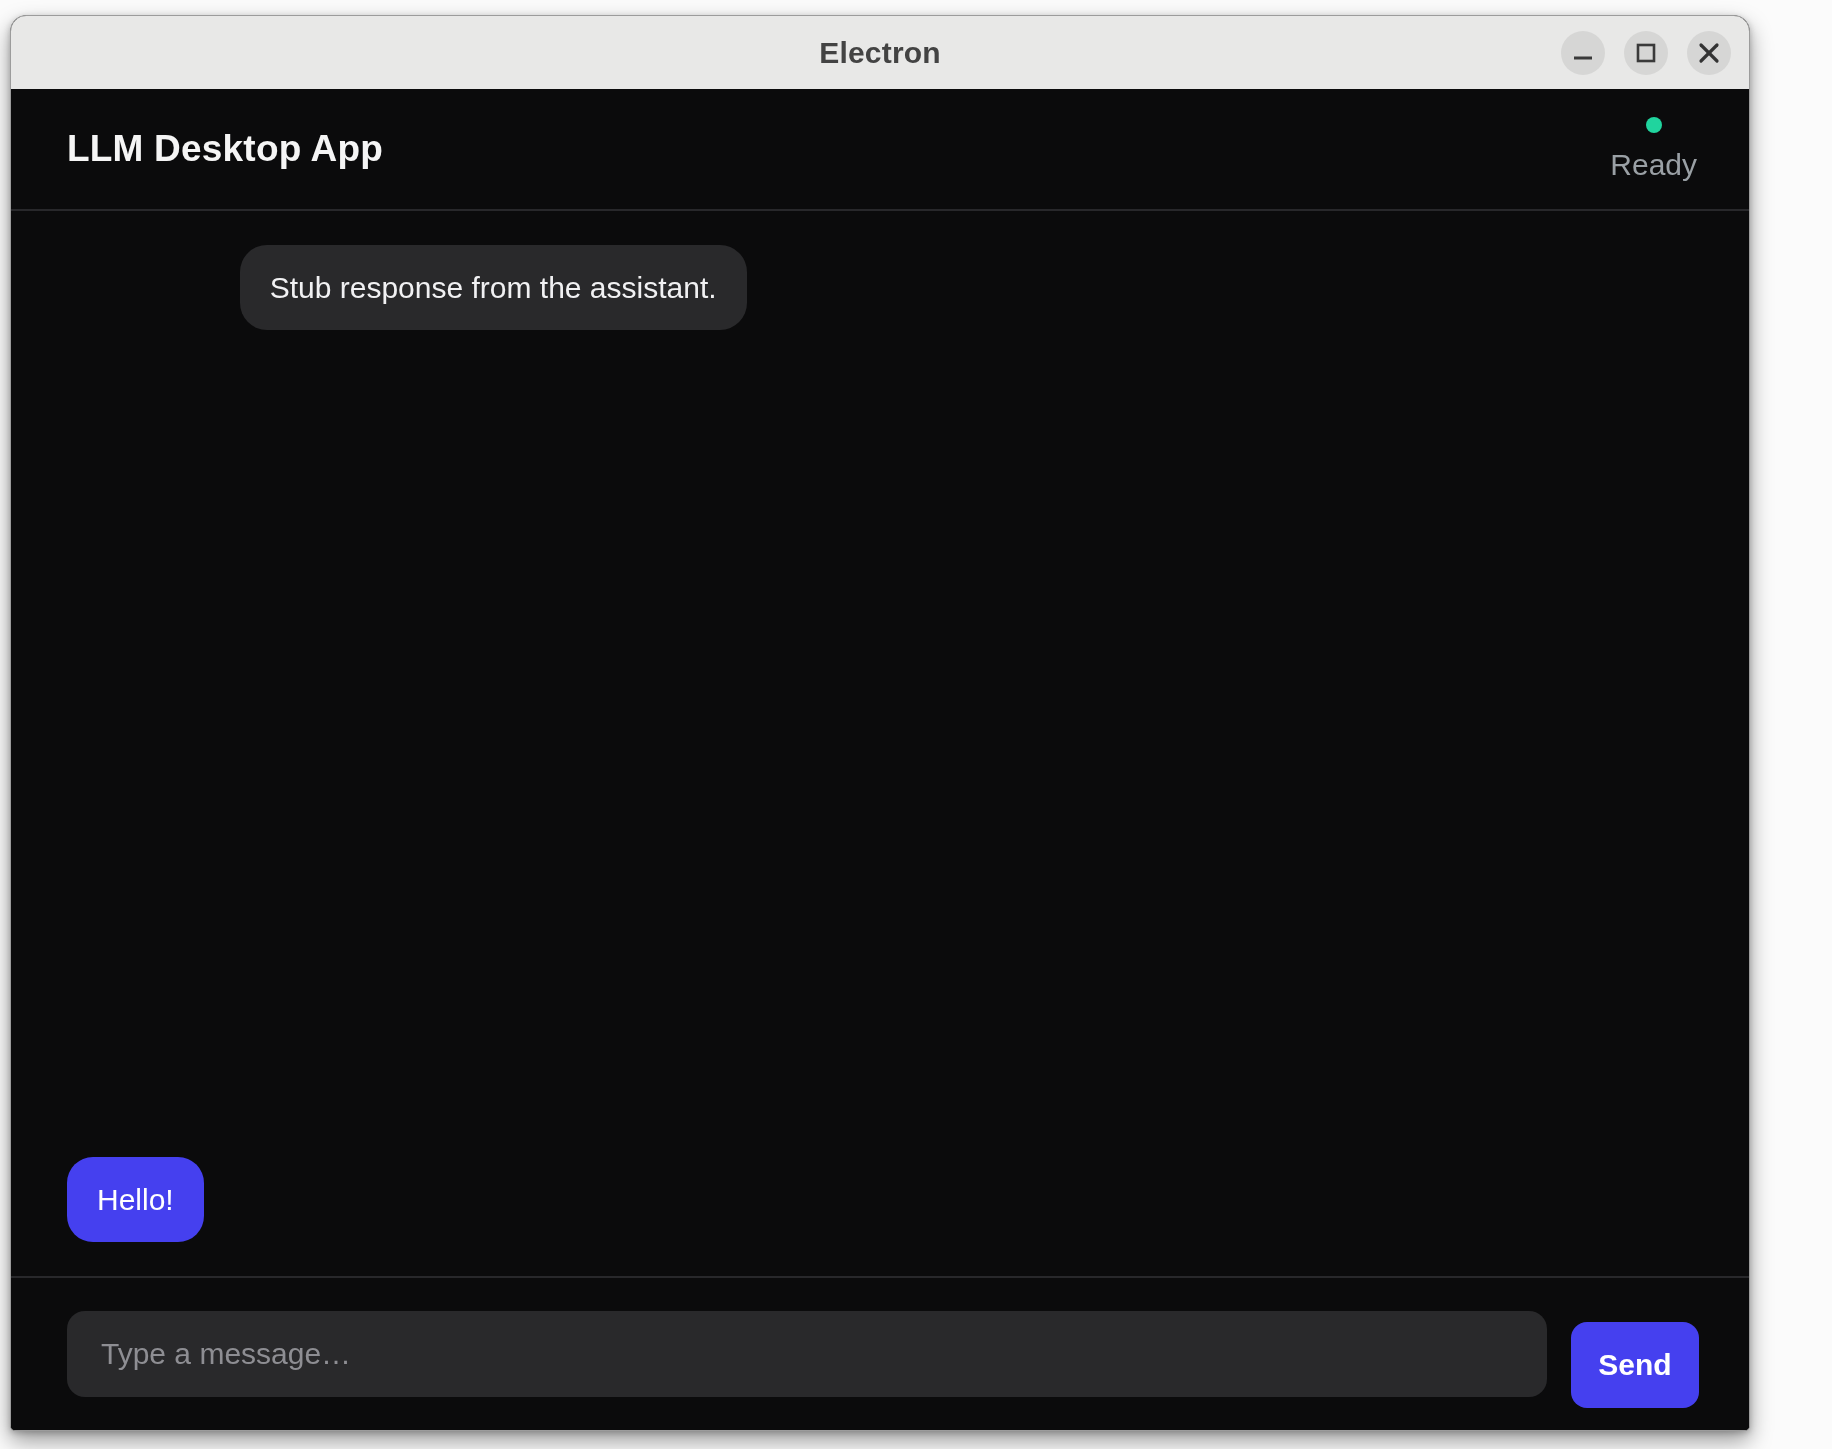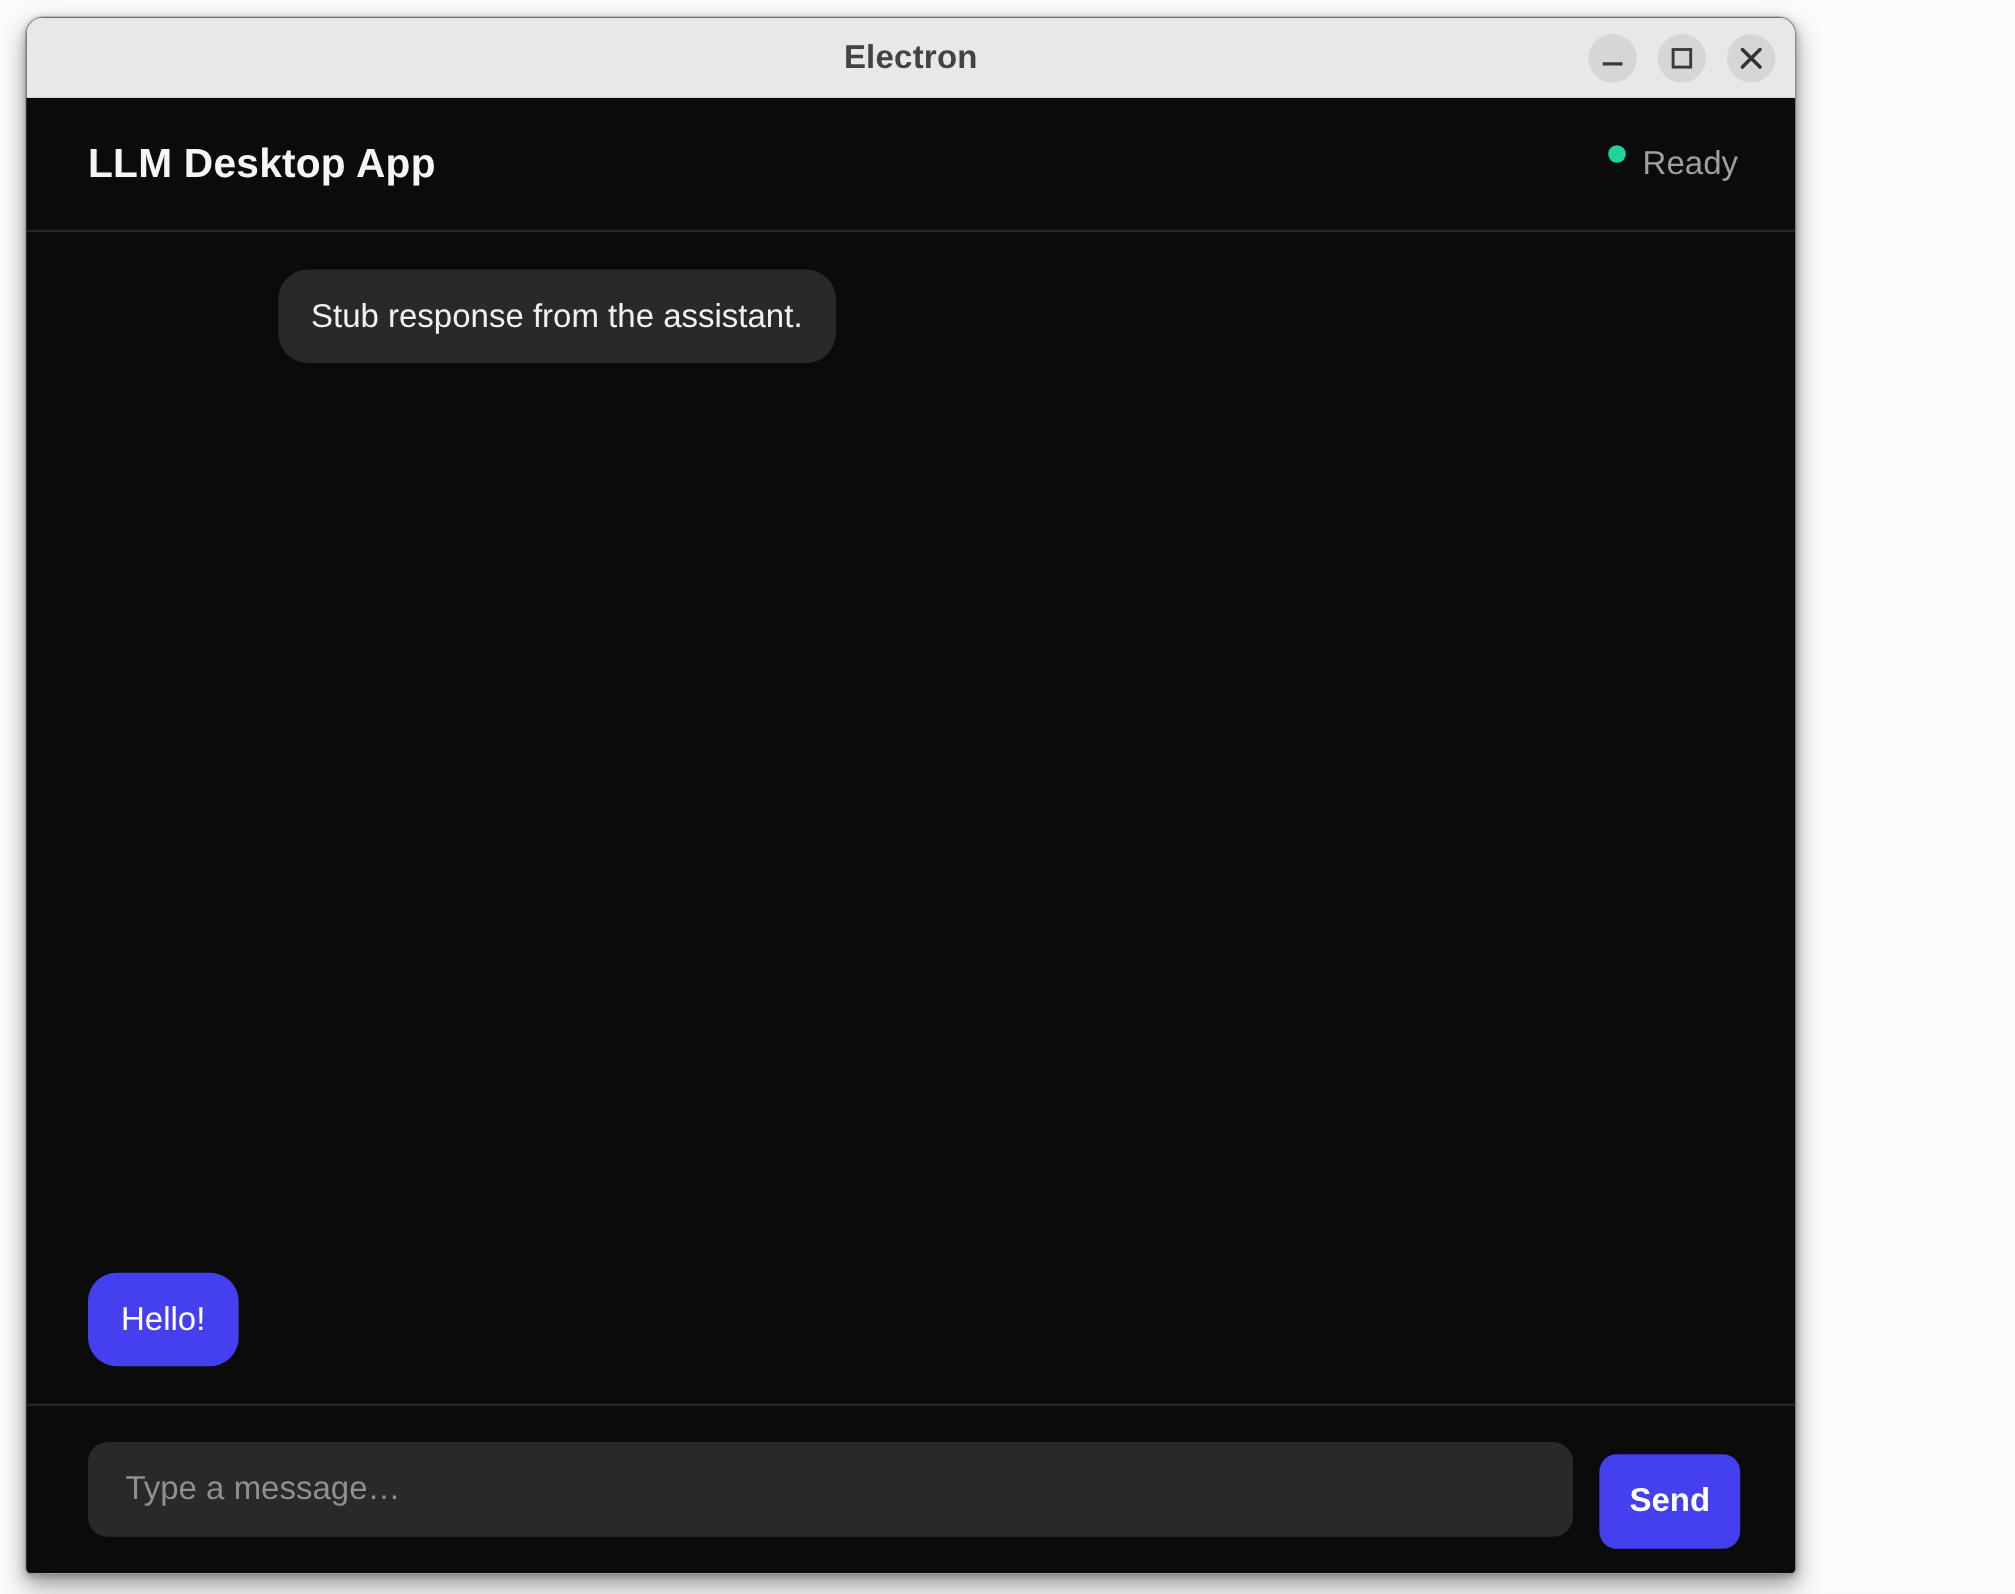--- a/index.html
+++ b/index.html
@@ -6,22 +6,22 @@
   * { margin: 0; padding: 0; box-sizing: border-box; }
   html, body {
     width: 1832px; height: 1449px;
     overflow: hidden;
     background: #fbfbfb;
     font-family: "Liberation Sans", sans-serif;
   }
   
   .window {
     position: absolute;
-    left: 23px; top: 15px;
-    width: 1610px; height: 1416px;
+    left: 10px; top: 15px;
+    width: 1740px; height: 1416px;
     border: 1px solid #9c9c9c;
     border-radius: 16px 16px 5px 5px;
     box-shadow: 0 10px 22px rgba(0,0,0,0.38), 0 2px 6px rgba(0,0,0,0.22);
     overflow: hidden;
     display: flex;
     flex-direction: column;
     background: #0b0b0c;
   }
   .titlebar {
     position: relative;
@@ -75,21 +75,23 @@
     border-bottom: 2px solid #28282b;
   }
   .app-title {
     font-size: 37px;
     font-weight: 700;
     color: #f5f5f5;
     letter-spacing: 0.2px;
   }
   .status {
     display: flex;
+    align-items: center;
     gap: 15px;
+    flex-direction: column;
   }
   .status-dot {
     width: 16px; height: 16px;
     border-radius: 50%;
     background: var(--status-green, #20d49e);
   }
   .status-label {
     font-size: 30px;
     color: #9aa0a5;
   }

